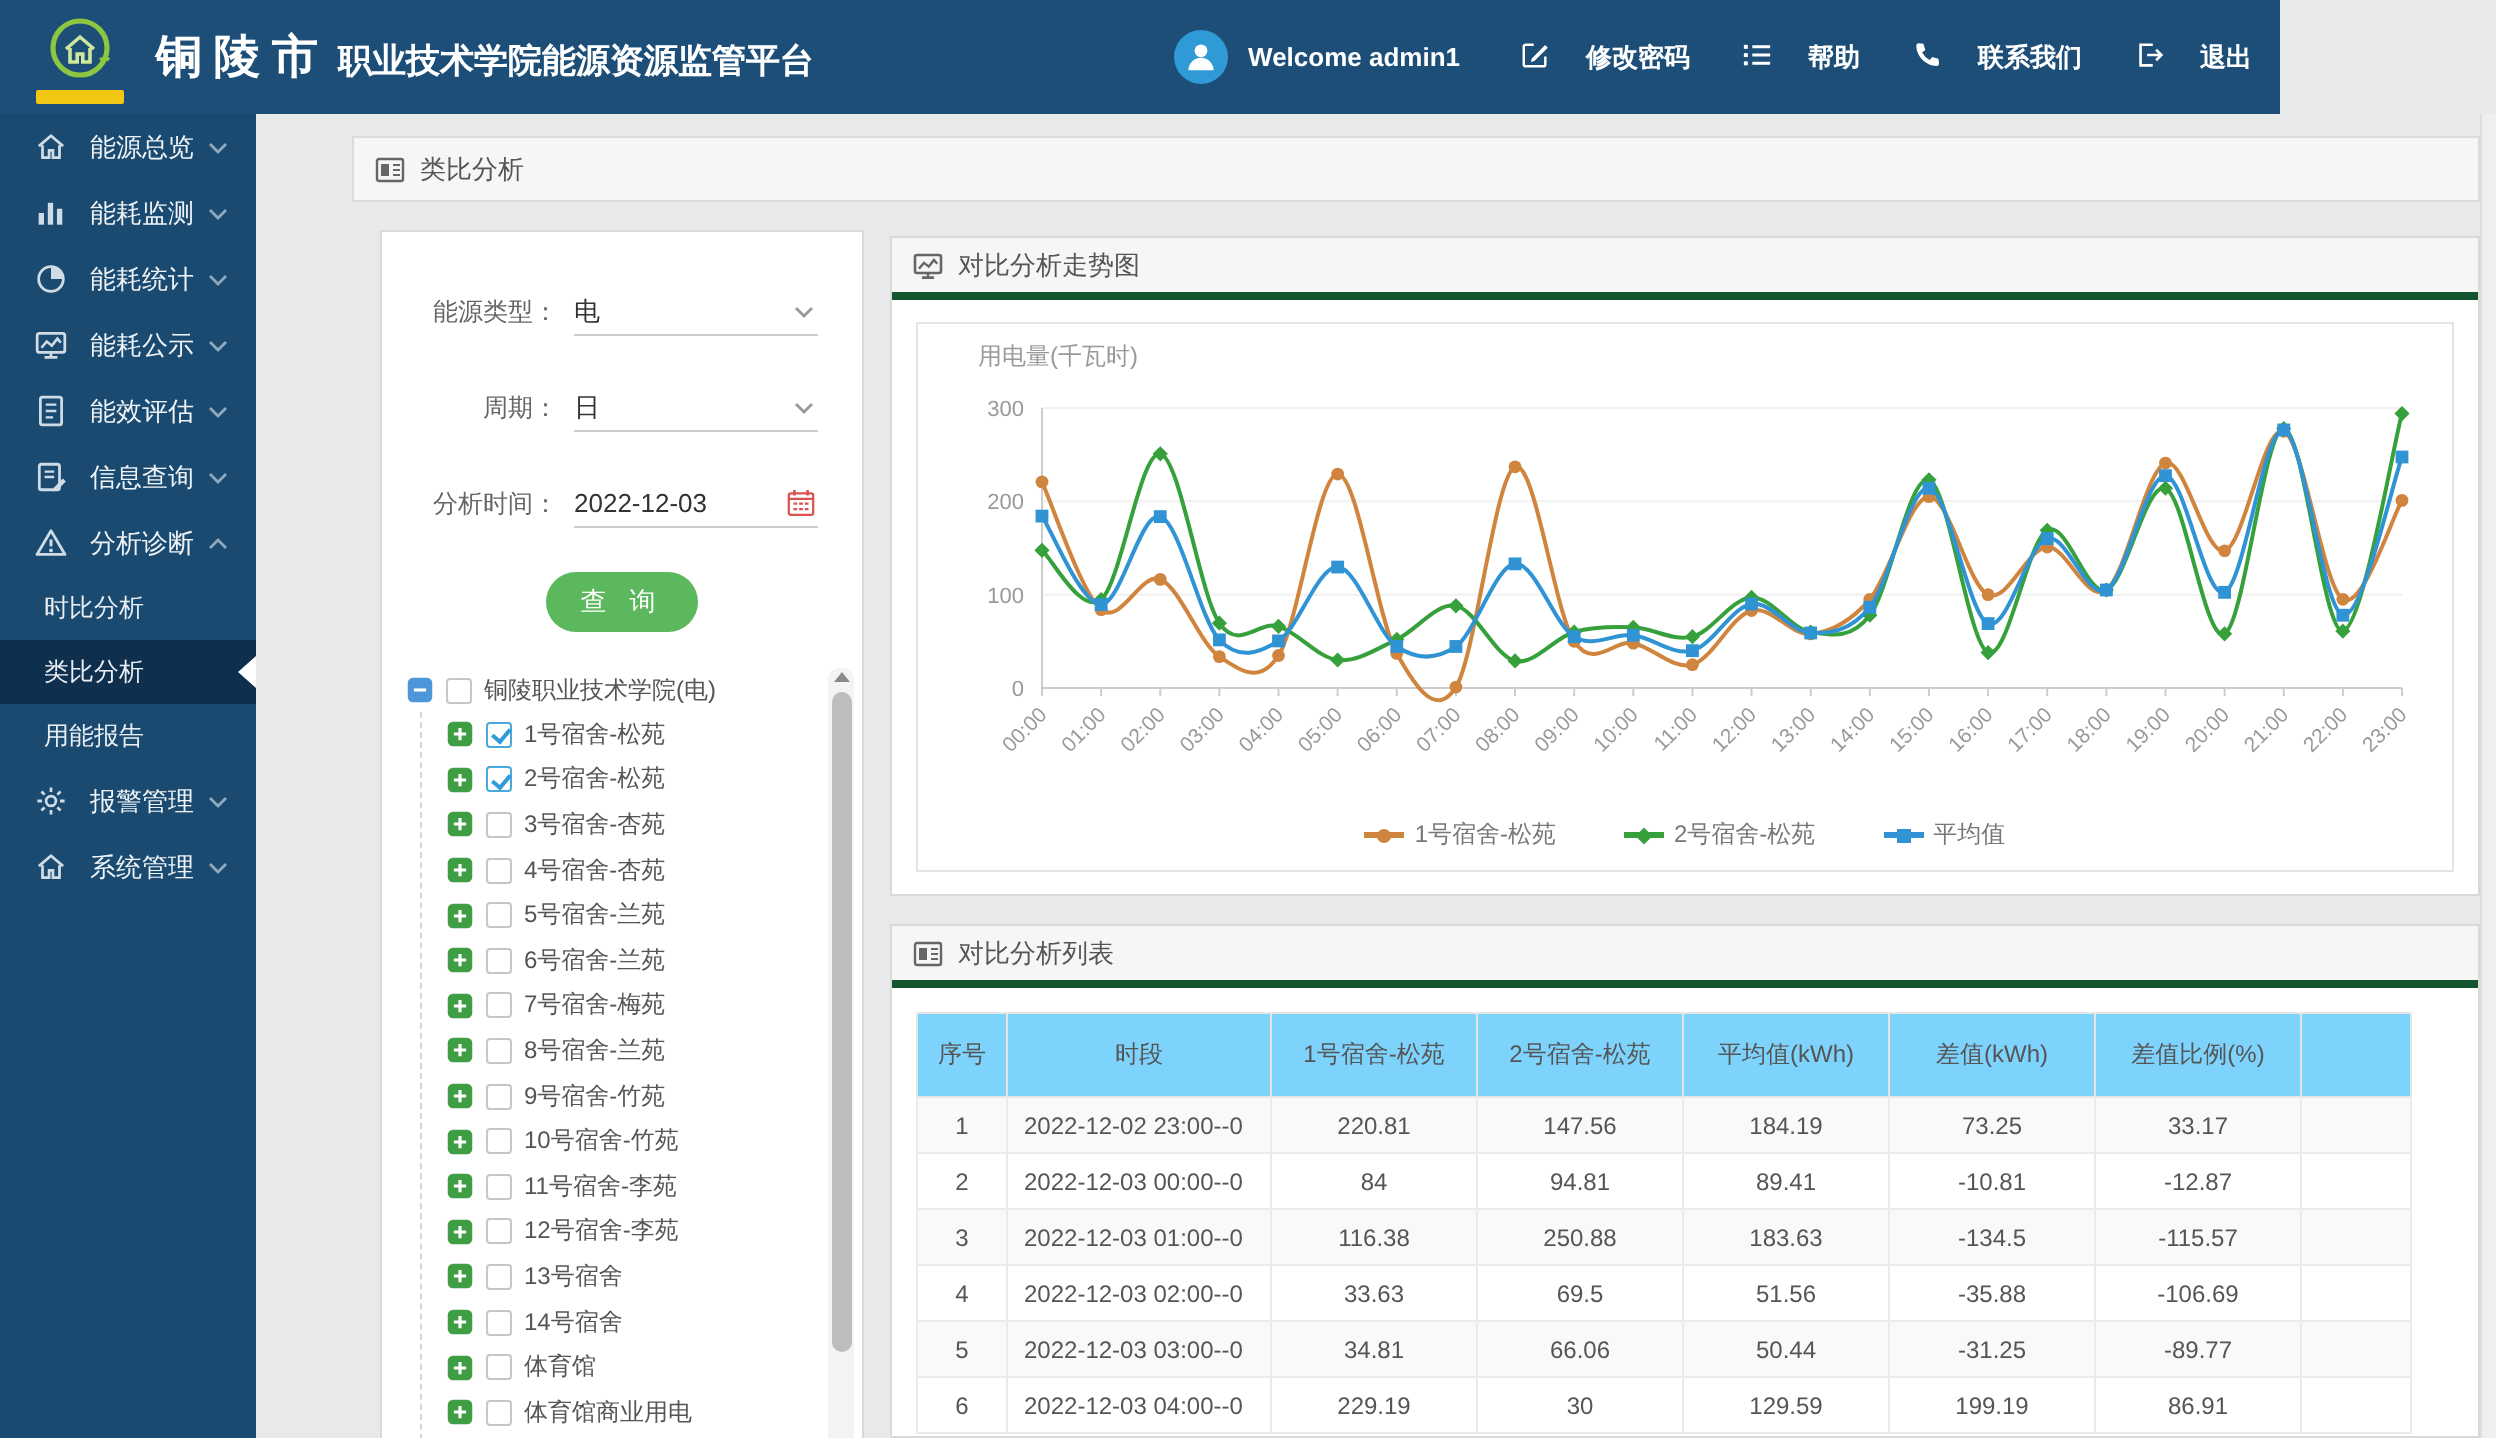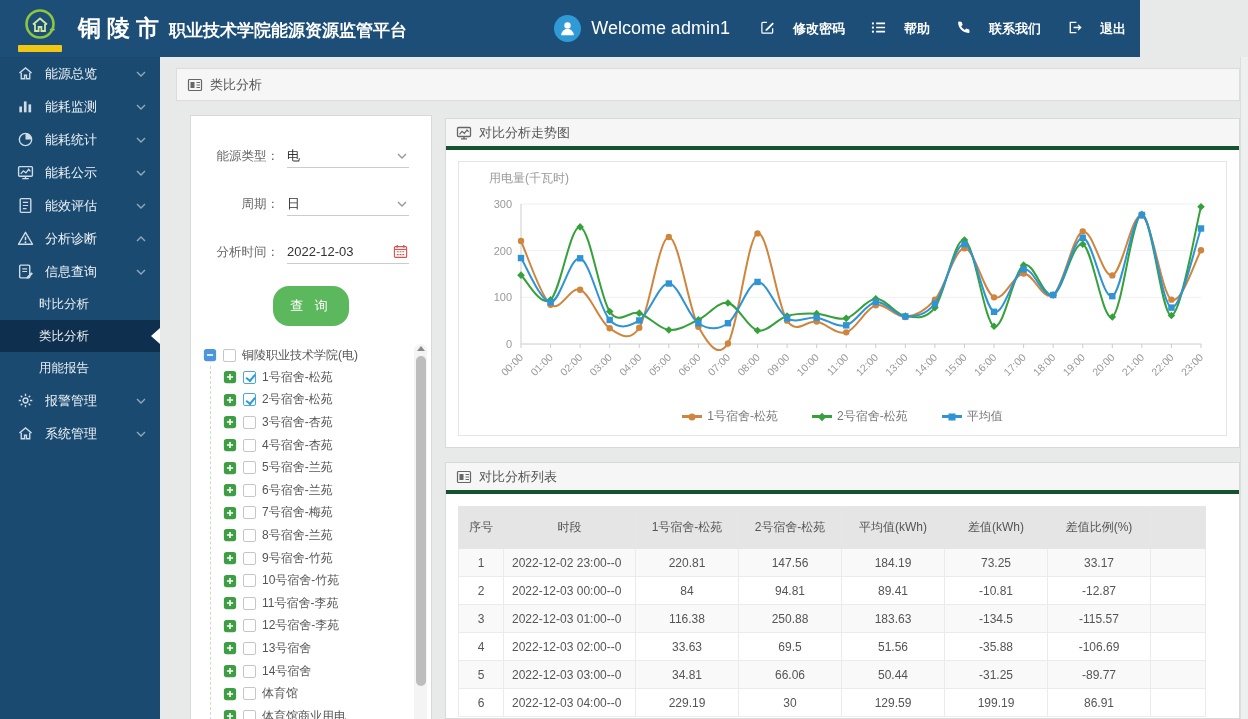--- a/index.html
+++ b/index.html
@@ -10,40 +10,40 @@
   
   .hdr { position:absolute; left:0; top:0; width:1140px; height:57px;
     background:var(--header-bg); display:flex; align-items:center; z-index:5; }
   .logo-wrap { width:64px; display:flex; flex-direction:column; align-items:center; margin-left:8px; }
   .logo-ring { width:38px; height:38px; }
   .logo-cap { width:44px; height:7px; background:#f2c713; border-radius:1px; margin-top:1px; }
   .brand { display:flex; align-items:baseline; color:#fff; margin-left:6px; }
   .brand .city { font-size:23px; font-weight:bold; letter-spacing:6px; }
   .brand .title { font-size:17px; font-weight:bold; margin-left:4px; }
   .hdr-right { margin-left:auto; display:flex; align-items:center; gap:30px; padding-right:14px; }
-  .user-chip { display:flex; align-items:center; gap:10px; color:#fff; font-size:18px; font-weight:normal; }
+  .user-chip { display:flex; align-items:center; gap:10px; color:#fff; font-size:13px; font-weight:bold; }
   .avatar { width:27px; height:27px; border-radius:50%; background:#2f9ad6; display:flex;
     align-items:center; justify-content:center; }
   .avatar svg { width:19px; height:19px; }
   .hdr-actions { display:flex; align-items:center; gap:26px; }
   .hdr-action { display:flex; align-items:center; gap:18px; color:#fff; font-size:13px;
     font-weight:bold; cursor:pointer; white-space:nowrap; }
   .hdr-action svg { width:15px; height:15px; color:#fff; }
 
   
-  .sidebar { position:absolute; left:0; top:57px; width:160px; height:662px;
+  .sidebar { position:absolute; left:0; top:57px; width:128px; height:662px;
     background:var(--sidebar-bg); z-index:4; }
   .menu-item { position:relative; height:33px; display:flex; align-items:center;
     color:#eef3f7; font-size:13px; cursor:pointer; padding-left:17px; }
   .menu-item .mi-icon { width:17px; height:17px; margin-right:11px; color:#cfdce6; flex:0 0 auto; }
   .menu-item .mi-icon svg { width:100%; height:100%; }
   .menu-item .chev { margin-left:auto; margin-right:14px; width:10px; height:6px; color:#8fa9bd; }
   .menu-item .chev svg { width:10px; height:6px; display:block; }
   .submenu-item { position:relative; height:32px; display:flex; align-items:center;
-    color:#e9eef3; font-size:12.5px; padding-left:39px; cursor:pointer; }
+    color:#e9eef3; font-size:12.5px; padding-left:22px; cursor:pointer; }
   .submenu-item.active { background:var(--sidebar-active-bg); }
   .submenu-item.active::after { content:""; position:absolute; right:0; top:50%;
     margin-top:-8px; border-top:8px solid transparent; border-bottom:8px solid transparent;
     border-right:9px solid #fff; }
 
   
   .page-bar { position:absolute; left:176px; top:68px; width:1064px; height:33px;
     background:#f6f6f6; border:1px solid #dcdcdc; display:flex; align-items:center;
     padding-left:10px; color:#555; font-size:13px; }
   .panel-ic { width:16px; height:16px; color:#666; margin-right:7px; }
@@ -54,21 +54,21 @@
     background:#fff; border:1px solid #d9d9d9; }
   .f-row { display:flex; align-items:center; margin:0 22px;justify-content:center; }
   .f-row.r1 { margin-top:28px; } .f-row.r2 { margin-top:24px; } .f-row.r3 { margin-top:24px; }
   .f-label { width:66px; text-align:right; color:#666; font-size:12.5px; flex:0 0 auto; }
   .f-field { flex:1; margin-left:8px; border-bottom:1px solid #ccc; height:24px;
     display:flex; align-items:center; color:#333; font-size:13px; cursor:pointer; position:relative; }
   .f-field .val { flex:1; }
   .f-field .dd { width:10px; height:6px; color:#999; margin-right:2px; }
   .f-field .dd svg { display:block; width:10px; height:6px; }
   .f-field .cal { width:15px; height:15px; margin-right:1px; }
-  .query-btn { display:block; margin:22px auto 0; width:76px; height:40px; border:none;
+  .query-btn { display:block; margin:22px auto 0; width:76px; height:30px; border:none;
     border-radius:16px; background:var(--accent-green); color:#fff; font-size:13px;
     letter-spacing:4px; cursor:pointer; font-family:inherit; }
   .tree { position:relative; margin:18px 4px 0 12px; height:408px; overflow:hidden; font-size:12px; color:#555; }
   .tree-root-row { display:flex; align-items:center; gap:6px; height:22px; }
   .tbox { width:14px; height:14px; flex:0 0 auto; }
   .tbox svg { width:14px; height:14px; display:block; }
   .cb { width:13px; height:13px; border:1px solid #c6c6c6; border-radius:2px; background:#fff;
     flex:0 0 auto; position:relative; cursor:pointer; }
   .cb.checked { border-color:#49a9dd; }
   .cb.checked::after { content:""; position:absolute; left:2px; top:2.5px; width:7px; height:3.5px;
@@ -92,21 +92,21 @@
   .legend-item { display:flex; align-items:center; gap:5px; font-size:12px; color:#777; cursor:pointer; }
   .lg-line { position:relative; width:20px; height:2.5px; }
   .lg-mk { position:absolute; left:50%; top:50%; transform:translate(-50%,-50%); }
   .lg-mk.circle { width:7px; height:7px; border-radius:50%; }
   .lg-mk.diamond { width:6px; height:6px; transform:translate(-50%,-50%) rotate(45deg); }
   .lg-mk.square { width:7px; height:7px; }
 
   .table-panel { top:462px; height:257px; }
   .table-wrap { position:relative; margin:12px 12px 0; }
   table { border-collapse:collapse; table-layout:fixed; width:747px; font-size:12px; color:#555; }
-  th { height:42px; background:#e5e5e5; font-weight:normal; border:1px solid #e6e6e6; }
+  th { height:42px; background:#7dd3fc; font-weight:normal; border:1px solid #e6e6e6; }
   td { height:28px; border:1px solid #ebebeb; text-align:center; }
   td.t-left { text-align:left; padding-left:8px; white-space:nowrap; overflow:hidden; }
   tbody tr:nth-child(odd) { background:#f9f9f9; }
   .table-wrap .vscroll { right:-28px; top:44px; height:170px; }
 
   
   .page-strip { position:absolute; right:0; top:57px; width:8px; height:662px;
     background:#eef0f0; border-left:1px solid #ddd; }
 </style>
 </head>
@@ -228,41 +228,41 @@
           </svg></span>
         <span>能效评估</span>
         <span class="chev">
           <svg viewBox="0 0 10 6">
             <path d="M1 1l4 4 4-4" fill="none" stroke="currentColor" stroke-width="1.4"></path>
           </svg>
         </span>
       </div>
       <div class="menu-item">
         <span class="mi-icon"><svg viewBox="0 0 16 16">
+            <rect x="2.5" y="2" width="9.5" height="12" rx="1" fill="none" stroke="currentColor" stroke-width="1.3"></rect>
+            <path d="M5 5.5h4.5M5 8h4.5" fill="none" stroke="currentColor" stroke-width="1.1"></path>
+            <path d="M9.3 13l4.3-4.3 1.4 1.4-4.3 4.3-1.8.4z" fill="currentColor"></path>
+          </svg></span>
+        <span>信息查询</span>
+        <span class="chev">
+          <svg viewBox="0 0 10 6">
+            <path d="M1 1l4 4 4-4" fill="none" stroke="currentColor" stroke-width="1.4"></path>
+          </svg>
+        </span>
+      </div>
+      <div class="menu-item">
+        <span class="mi-icon"><svg viewBox="0 0 16 16">
             <path d="M8 2.2 14.6 13.4H1.4Z" fill="none" stroke="currentColor" stroke-width="1.3" stroke-linejoin="round"></path>
             <path d="M8 6.3v3.3" fill="none" stroke="currentColor" stroke-width="1.4"></path>
             <circle cx="8" cy="11.5" r=".9" fill="currentColor"></circle>
           </svg></span>
         <span>分析诊断</span>
         <span class="chev">
           <svg viewBox="0 0 10 6">
             <path d="M1 5l4-4 4 4" fill="none" stroke="currentColor" stroke-width="1.4"></path>
-          </svg>
-        </span>
-      </div>
-      <div class="menu-item">
-        <span class="mi-icon"><svg viewBox="0 0 16 16">
-            <rect x="2.5" y="2" width="9.5" height="12" rx="1" fill="none" stroke="currentColor" stroke-width="1.3"></rect>
-            <path d="M5 5.5h4.5M5 8h4.5" fill="none" stroke="currentColor" stroke-width="1.1"></path>
-            <path d="M9.3 13l4.3-4.3 1.4 1.4-4.3 4.3-1.8.4z" fill="currentColor"></path>
-          </svg></span>
-        <span>信息查询</span>
-        <span class="chev">
-          <svg viewBox="0 0 10 6">
-            <path d="M1 1l4 4 4-4" fill="none" stroke="currentColor" stroke-width="1.4"></path>
           </svg>
         </span>
       </div>
       <div class="submenu-item">
         <span>时比分析</span>
       </div>
       <div class="submenu-item active">
         <span>类比分析</span>
       </div>
       <div class="submenu-item">

